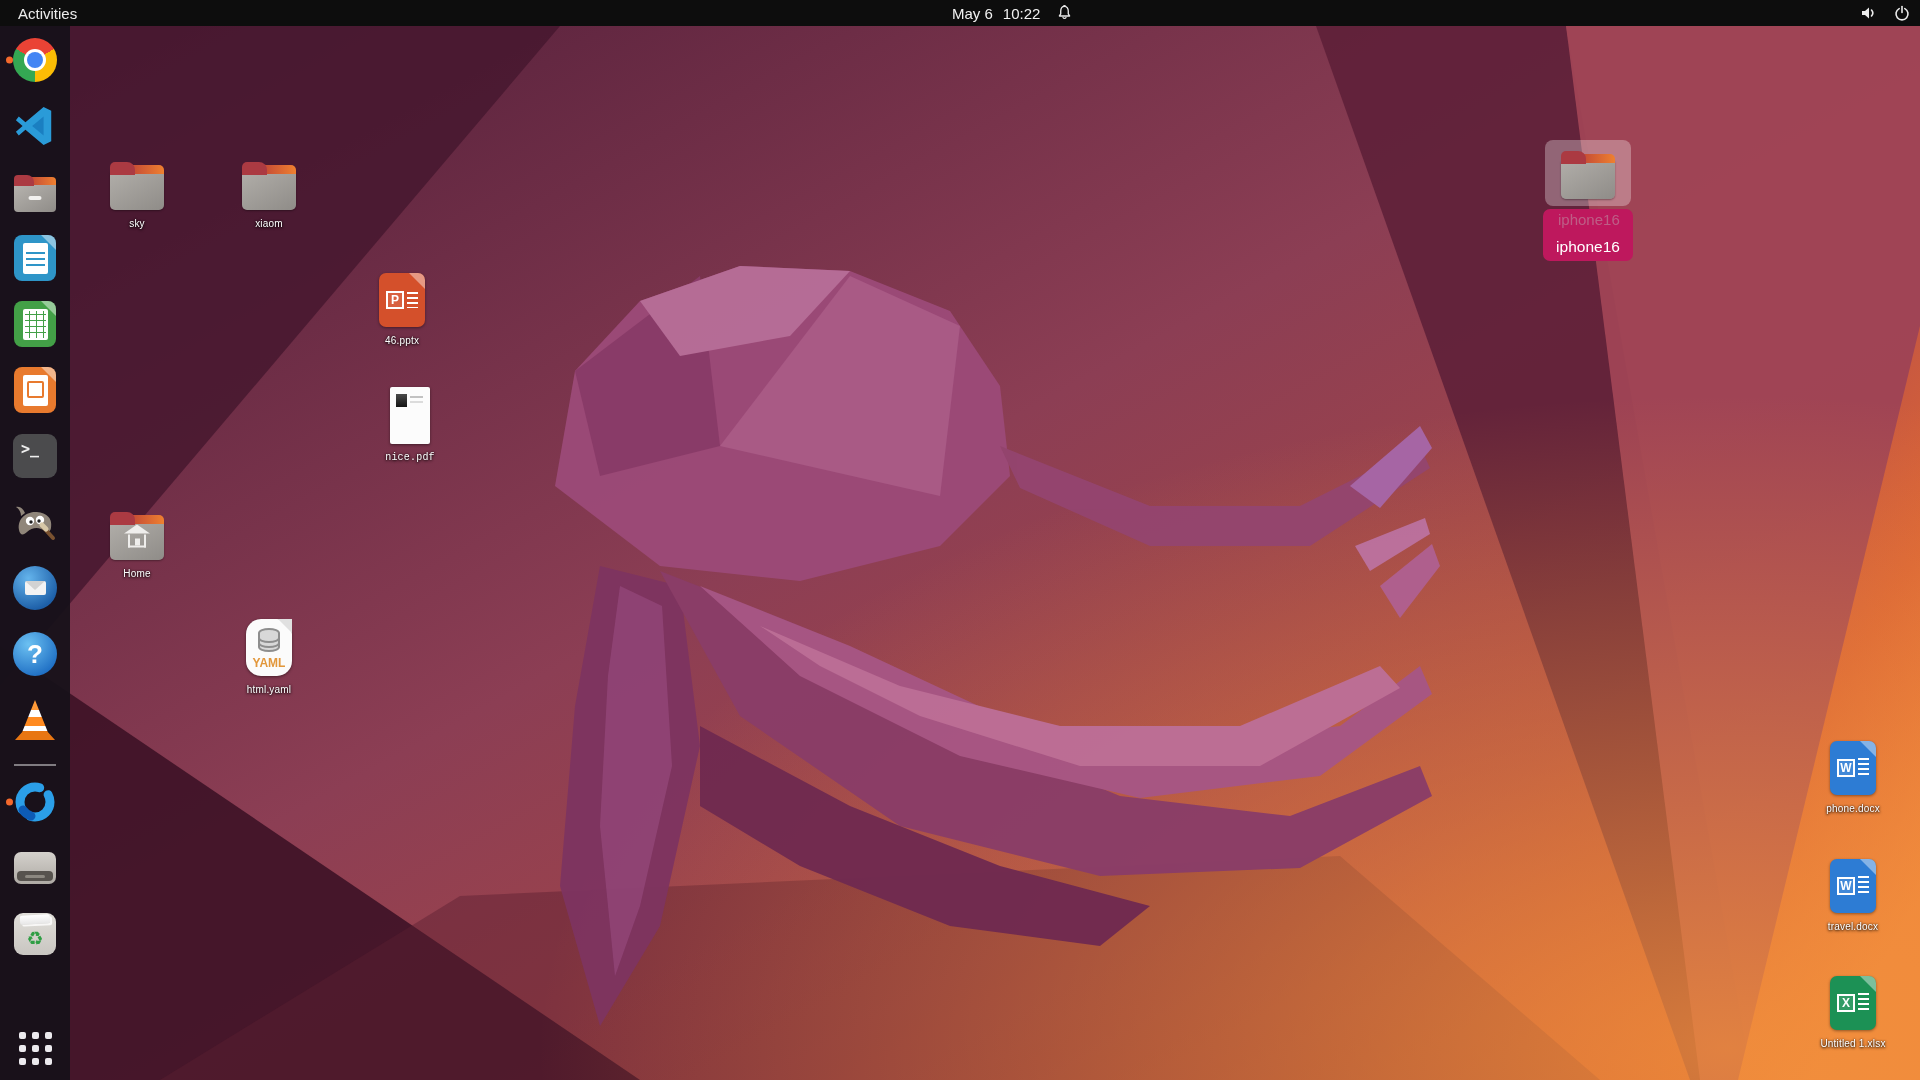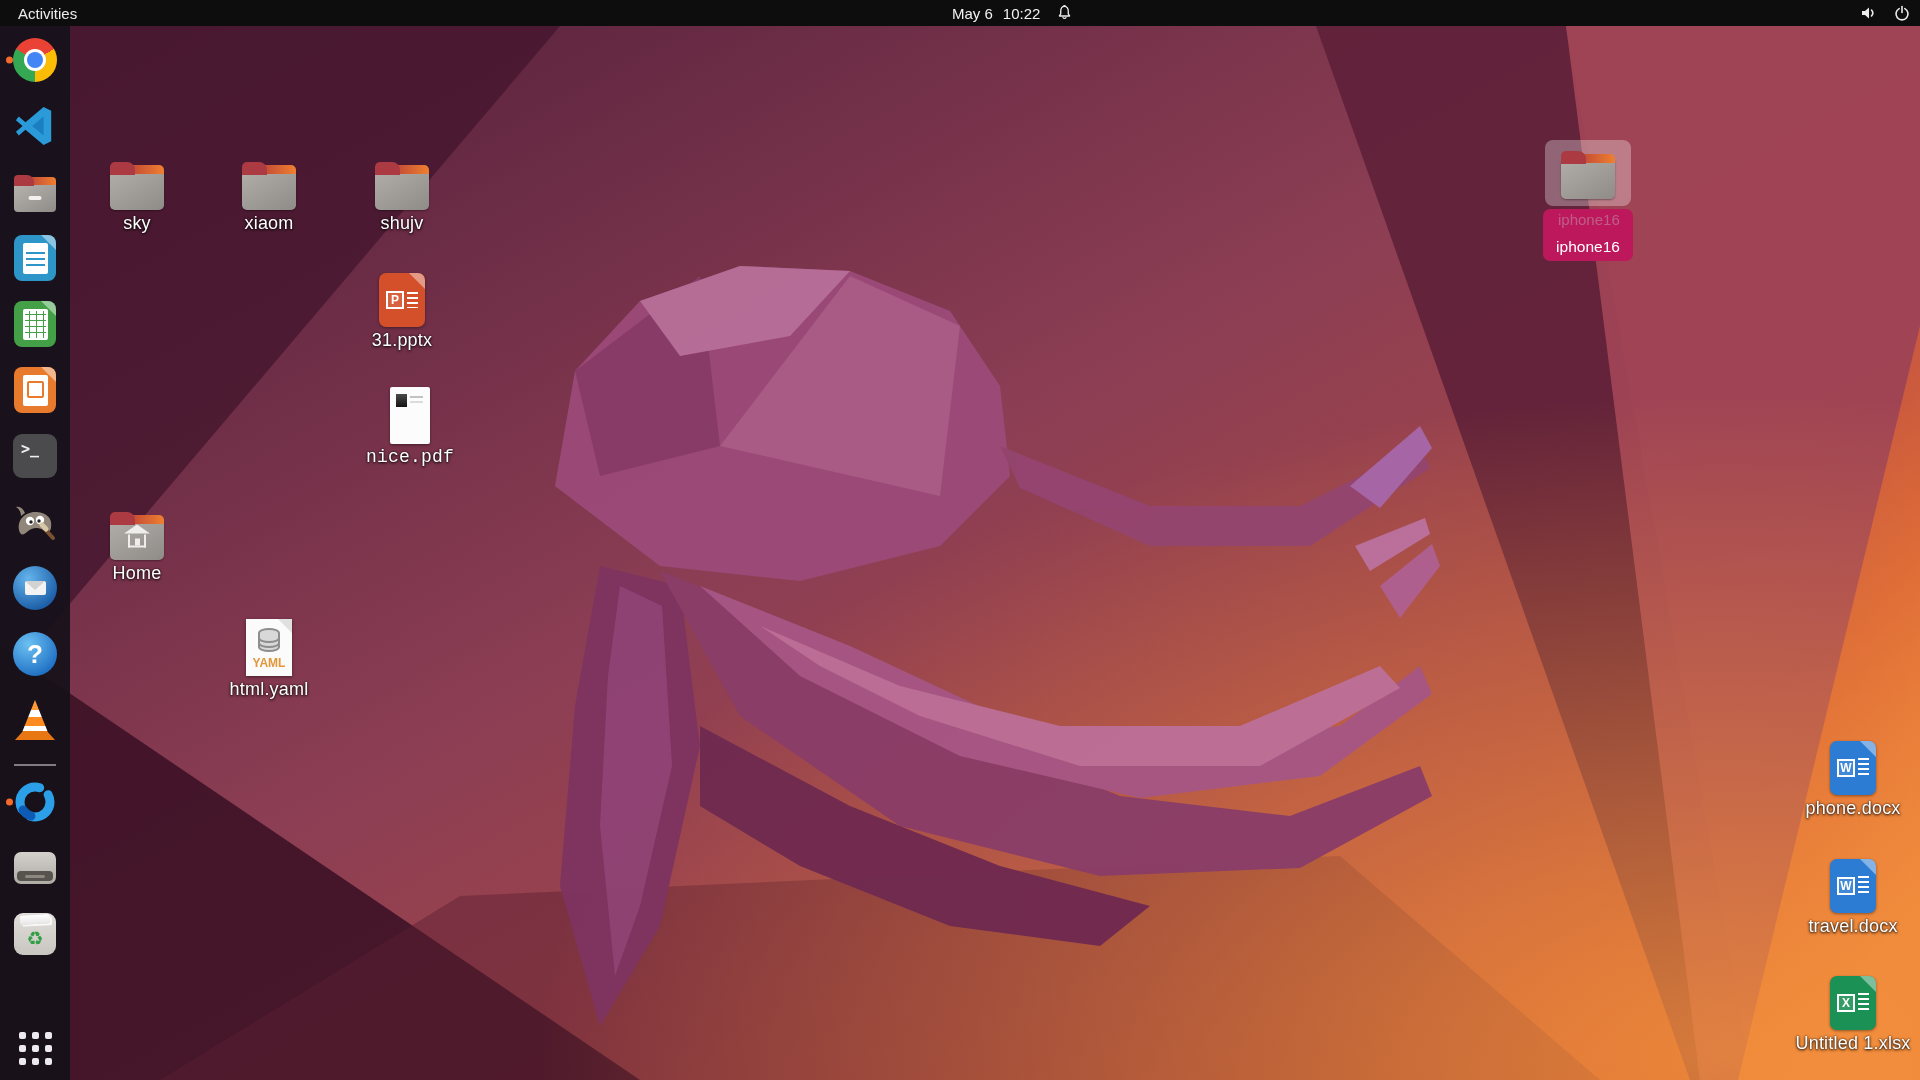--- a/index.html
+++ b/index.html
@@ -97,21 +97,21 @@
   .trash .glyph { color:#2f9e44; font-size:19px; margin-top:8px;
     font-family:"DejaVu Sans",sans-serif; }
 
   .appsgrid { display:grid; grid-template-columns:repeat(3,7px); gap:6px; }
   .appsgrid i { width:7px; height:7px; border-radius:2px; background:#eceaee; display:block; }
 
   
   .ditem { position:absolute; width:104px; display:flex; flex-direction:column; align-items:center;
     z-index:10; cursor:default; }
   .iconarea { height:58px; display:flex; align-items:flex-end; justify-content:center; }
-  .dlabel { margin-top:5px; font-size:18px; color:#fff; text-align:center; line-height:17px;
+  .dlabel { margin-top:5px; font-size:10px; color:#fff; text-align:center; line-height:17px;
     text-shadow:0 1px 3px rgba(0,0,0,0.95),0 0 2px rgba(0,0,0,0.7); letter-spacing:0.2px; white-space:nowrap; }
 
   .deskfolder { width:54px; height:41px; position:relative; border-radius:5px;
     background:linear-gradient(150deg,#b2afaa,#8f8c88); margin-top:10px;
     box-shadow:0 1px 2px rgba(0,0,0,0.35); }
   .deskfolder::before { content:""; position:absolute; top:-7px; left:0; width:25px; height:13px;
     border-radius:5px 8px 0 0; background:#ab3a42; z-index:2; }
   .deskfolder::after { content:""; position:absolute; top:-4px; left:0; right:0; height:9px;
     border-radius:5px 5px 0 0; background:linear-gradient(90deg,#ab3a42,#c84f35 45%,#ee8030); }
   .house { position:absolute; z-index:3; left:50%; top:54%; transform:translate(-50%,-50%);
@@ -135,21 +135,21 @@
   .f-ppt   { background:#d4502b; }
   .f-ppt .llines { height:16px; }
 
   .pdfpage { width:40px; height:57px; background:#fcfcfc; border-radius:2px; position:relative;
     box-shadow:0 1px 3px rgba(0,0,0,0.45); }
   .pdfpage::before { content:""; position:absolute; top:7px; left:6px; width:11px; height:13px;
     background:linear-gradient(#4a4a4a,#141414); }
   .pdfpage::after { content:""; position:absolute; top:9px; left:20px; width:13px; height:2px;
     background:#c2c2c2; box-shadow:0 5px 0 #dcdcdc; }
 
-  .yamlpage { width:46px; height:57px; background:#fbfbfb; border-radius:0; position:relative;
+  .yamlpage { width:46px; height:57px; background:#fbfbfb; border-radius:15px; position:relative;
     box-shadow:0 1px 3px rgba(0,0,0,0.45); }
   .yamlpage::before { content:""; position:absolute; top:0; right:0;
     border-left:14px solid transparent; border-top:14px solid #e0e0e0; }
 
   .thumb-ct { width:53px; height:57px; box-shadow:0 1px 3px rgba(0,0,0,0.5);
     background:
       linear-gradient(180deg, rgba(154,122,80,0) 62%, #9a7a50 63% 68%, rgba(154,122,80,0) 69%),
       radial-gradient(ellipse 22px 10px at 35% 30%, rgba(255,255,255,0.9), transparent 70%),
       radial-gradient(ellipse 26px 12px at 65% 42%, rgba(255,246,228,0.95), transparent 72%),
       linear-gradient(180deg,#b8c4d4 0%,#e9e2d2 28%,#f6eed9 48%,#d8d2b6 60%,#7e8f5e 72%,#93a7b2 84%,#6a7a50 100%); }
@@ -343,47 +343,41 @@
     <div class="dlabel">sky</div>
   </div>
 
   <div class="ditem" style="left:217px; top:152px;">
     <div class="iconarea">
         <div class="deskfolder"></div>
       </div>
     <div class="dlabel">xiaom</div>
   </div>
 
-  <div class="ditem" style="left:350px; top:152px;">
-    <div class="iconarea">
-        <div class="deskfolder"></div>
-      </div>
-    <div class="dlabel">shujv</div>
-  </div>
 
   <div class="ditem" style="left:1536px; top:140px;">
     <div class="selwrap">
       <div class="deskfolder"></div>
     </div>
     <div class="selbox">
       <span class="ghost">iphone16</span>
       <span class="main">iphone16</span>
     </div>
   </div>
 
   <div class="ditem" style="left:350px; top:269px;">
     <div class="iconarea">
       <div class="officedoc f-ppt">
         <div class="inner">
           <span class="lbox">P</span>
           <span class="llines"></span>
         </div>
       </div>
     </div>
-    <div class="dlabel">31.pptx</div>
+    <div class="dlabel">46.pptx</div>
   </div>
 
 
 
   <div class="ditem" style="left:358px; top:386px;font-family:Liberation Mono, monospace;">
     <div class="iconarea">
         <div class="pdfpage"></div>
       </div>
     <div class="dlabel">nice.pdf</div>
   </div>

